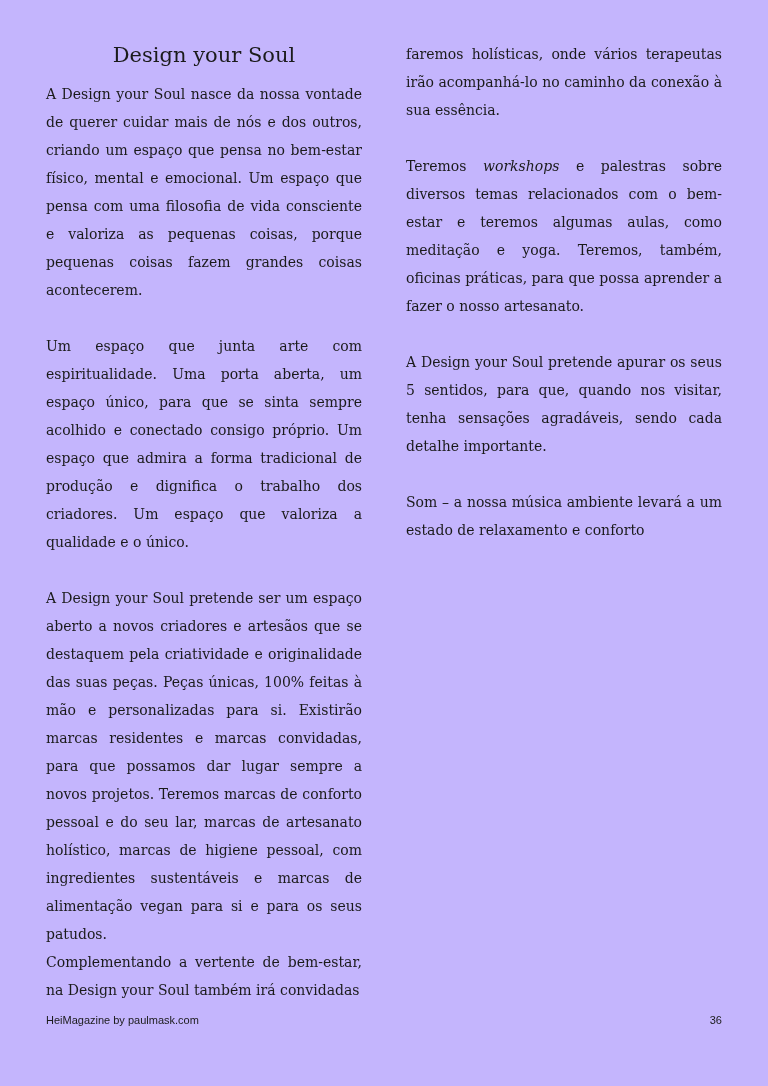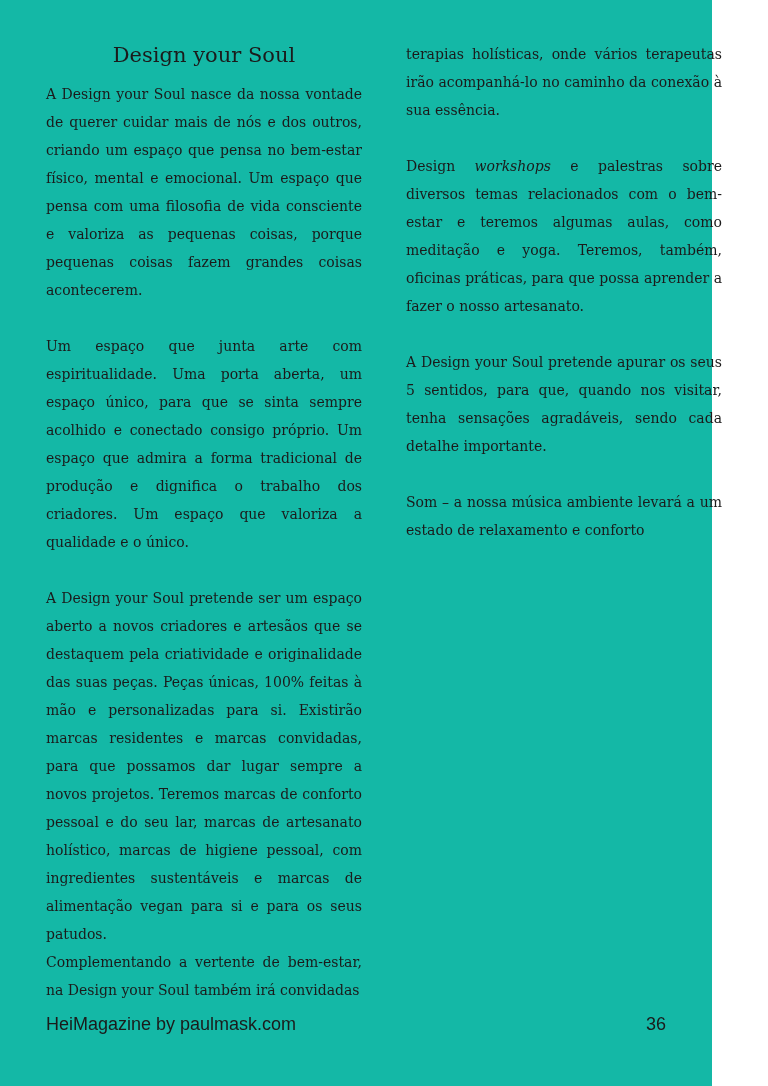--- a/index.html
+++ b/index.html
@@ -6,23 +6,23 @@
   html, body { background: #ffffff; }
   body {
     width: 768px;
     height: 1086px;
     position: relative;
     font-family: "DejaVu Serif", serif;
     overflow: hidden;
   }
   .page {
     position: relative;
-    width: 712px;
+    width: 768px;
     height: 1086px;
-    background: #14b8a6;
+    background: #c4b5fd;
   }
   .columns {
     display: flex;
     gap: 44px;
     padding: 40px 46px 0 46px;
   }
   .column {
     width: 316px;
     flex: 0 0 316px;
   }
@@ -46,21 +46,21 @@
   .italic { font-style: italic; }
   .footer {
     position: absolute;
     left: 46px;
     right: 46px;
     top: 1014px;
     display: flex;
     justify-content: space-between;
     align-items: baseline;
     font-family: "Liberation Sans", sans-serif;
-    font-size: 18px;
+    font-size: 11px;
     color: #1b1b1b;
   }
 </style>
 </head>
 <body>
 
 <div class="page">
 
   <div class="columns">
 
@@ -70,23 +70,23 @@
       <p class="para">A Design your Soul nasce da nossa vontade de querer cuidar mais de nós e dos outros, criando um espaço que pensa no bem-estar físico, mental e emocional. Um espaço que pensa com uma filosofia de vida consciente e valoriza as pequenas coisas, porque pequenas coisas fazem grandes coisas acontecerem.</p>
 
       <p class="para">Um espaço que junta arte com espiritualidade. Uma porta aberta, um espaço único, para que se sinta sempre acolhido e conectado consigo próprio. Um espaço que admira a forma tradicional de produção e dignifica o trabalho dos criadores. Um espaço que valoriza a qualidade e o único.</p>
 
       <p class="para no-gap">A Design your Soul pretende ser um espaço aberto a novos criadores e artesãos que se destaquem pela criatividade e originalidade das suas peças. Peças únicas, 100% feitas à mão e personalizadas para si. Existirão marcas residentes e marcas convidadas, para que possamos dar lugar sempre a novos projetos. Teremos marcas de conforto pessoal e do seu lar, marcas de artesanato holístico, marcas de higiene pessoal, com ingredientes sustentáveis e marcas de alimentação vegan para si e para os seus patudos.</p>
 
       <p class="para no-gap">Complementando a vertente de bem-estar, na Design your Soul também irá convidadas</p>
     </div>
 
     <div class="column">
-      <p class="para">terapias holísticas, onde vários terapeutas irão acompanhá-lo no caminho da conexão à sua essência.</p>
+      <p class="para">faremos holísticas, onde vários terapeutas irão acompanhá-lo no caminho da conexão à sua essência.</p>
 
-      <p class="para"><span>Design </span><span class="italic">workshops</span><span> e palestras sobre diversos temas relacionados com o bem-estar e teremos algumas aulas, como meditação e yoga. Teremos, também, oficinas práticas, para que possa aprender a fazer o nosso artesanato.</span></p>
+      <p class="para"><span>Teremos </span><span class="italic">workshops</span><span> e palestras sobre diversos temas relacionados com o bem-estar e teremos algumas aulas, como meditação e yoga. Teremos, também, oficinas práticas, para que possa aprender a fazer o nosso artesanato.</span></p>
 
 
       <p class="para">A Design your Soul pretende apurar os seus 5 sentidos, para que, quando nos visitar, tenha sensações agradáveis, sendo cada detalhe importante.</p>
 
 
 
       <p class="para">Som – a nossa música ambiente levará a um estado de relaxamento e conforto</p>
 
     </div>
 

